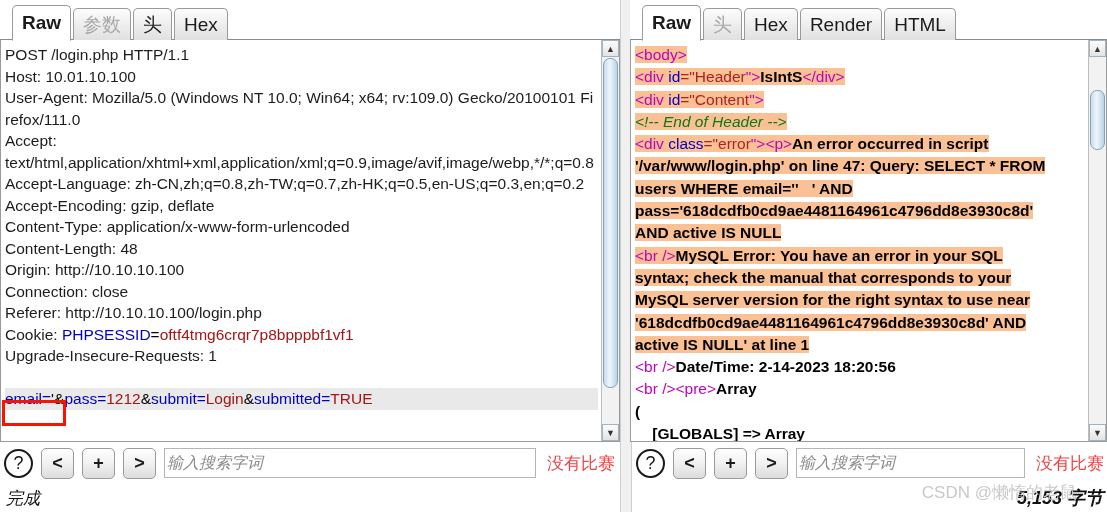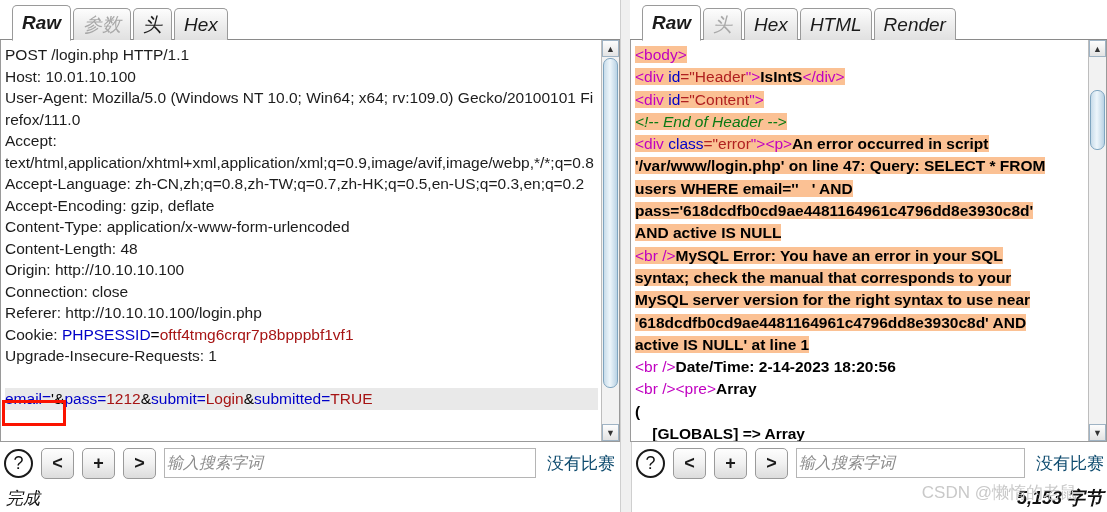--- a/index.html
+++ b/index.html
@@ -30,21 +30,20 @@
   }
 
   
   .tabstrip {
     position: relative;
     height: 40px;
     background: #ffffff;
     border-bottom: 1px solid #8a8a8a;
     padding-left: 12px;
     box-sizing: border-box;
-    font-style: italic;
   }
   .tabstrip .tabs { display: flex; align-items: flex-end; height: 40px; gap: 2px; }
   .tab {
     position: relative;
     display: flex; align-items: center; justify-content: center;
     height: 33px;
     padding: 0 9px;
     box-sizing: border-box;
     font-size: 19px;
     color: #1b1b1b;
@@ -189,21 +188,21 @@
     min-width: 40px;
   }
   .searchbox .ph {
     font-size: 16px;
     color: #8c8c8c;
     font-style: italic;
     font-family: "Liberation Serif", serif;
   }
   .nomatch {
     font-size: 17px;
-    color: #0c4a6e;
+    color: #ef4444;
     white-space: nowrap;
     flex: none;
     padding: 0 3px;
   }
 
   
   .statusline {
     position: absolute;
     bottom: 2px;
     font-size: 17px;
@@ -283,22 +282,22 @@
 
   <div id="pane-divider"></div>
 
   <div class="panel" id="right-panel">
 
     <div class="tabstrip">
       <div class="tabs">
         <div class="tab active">Raw</div>
         <div class="tab dim">头</div>
         <div class="tab">Hex</div>
+        <div class="tab">Render</div>
         <div class="tab">HTML</div>
-        <div class="tab">Render</div>
       </div>
     </div>
 
     <div class="content-wrap">
       <div class="content-text"><span class="hl-salmon"><span class="c-purple">&lt;body&gt;</span>
 <span class="c-purple">&lt;div </span><span class="c-blue">id</span><span class="c-tagred">="</span><span class="c-tagred">Header</span><span class="c-purple">"&gt;</span><span class="c-black bold">IsIntS</span><span class="c-purple">&lt;/div&gt;</span>
 <span class="c-purple">&lt;div </span><span class="c-blue">id</span><span class="c-tagred">="</span><span class="c-tagred">Content</span><span class="c-purple">"&gt;</span>
 <span class="c-green">&lt;!-- End of Header --&gt;</span>
 <span class="c-purple">&lt;div </span><span class="c-blue">class</span><span class="c-tagred">="</span><span class="c-tagred">error</span><span class="c-purple">"&gt;</span><span class="c-purple">&lt;p&gt;</span><span class="c-black bold">An error occurred in script</span>
 <span class="c-black bold">'/var/www/login.php' on line 47: Query: SELECT * FROM</span>

